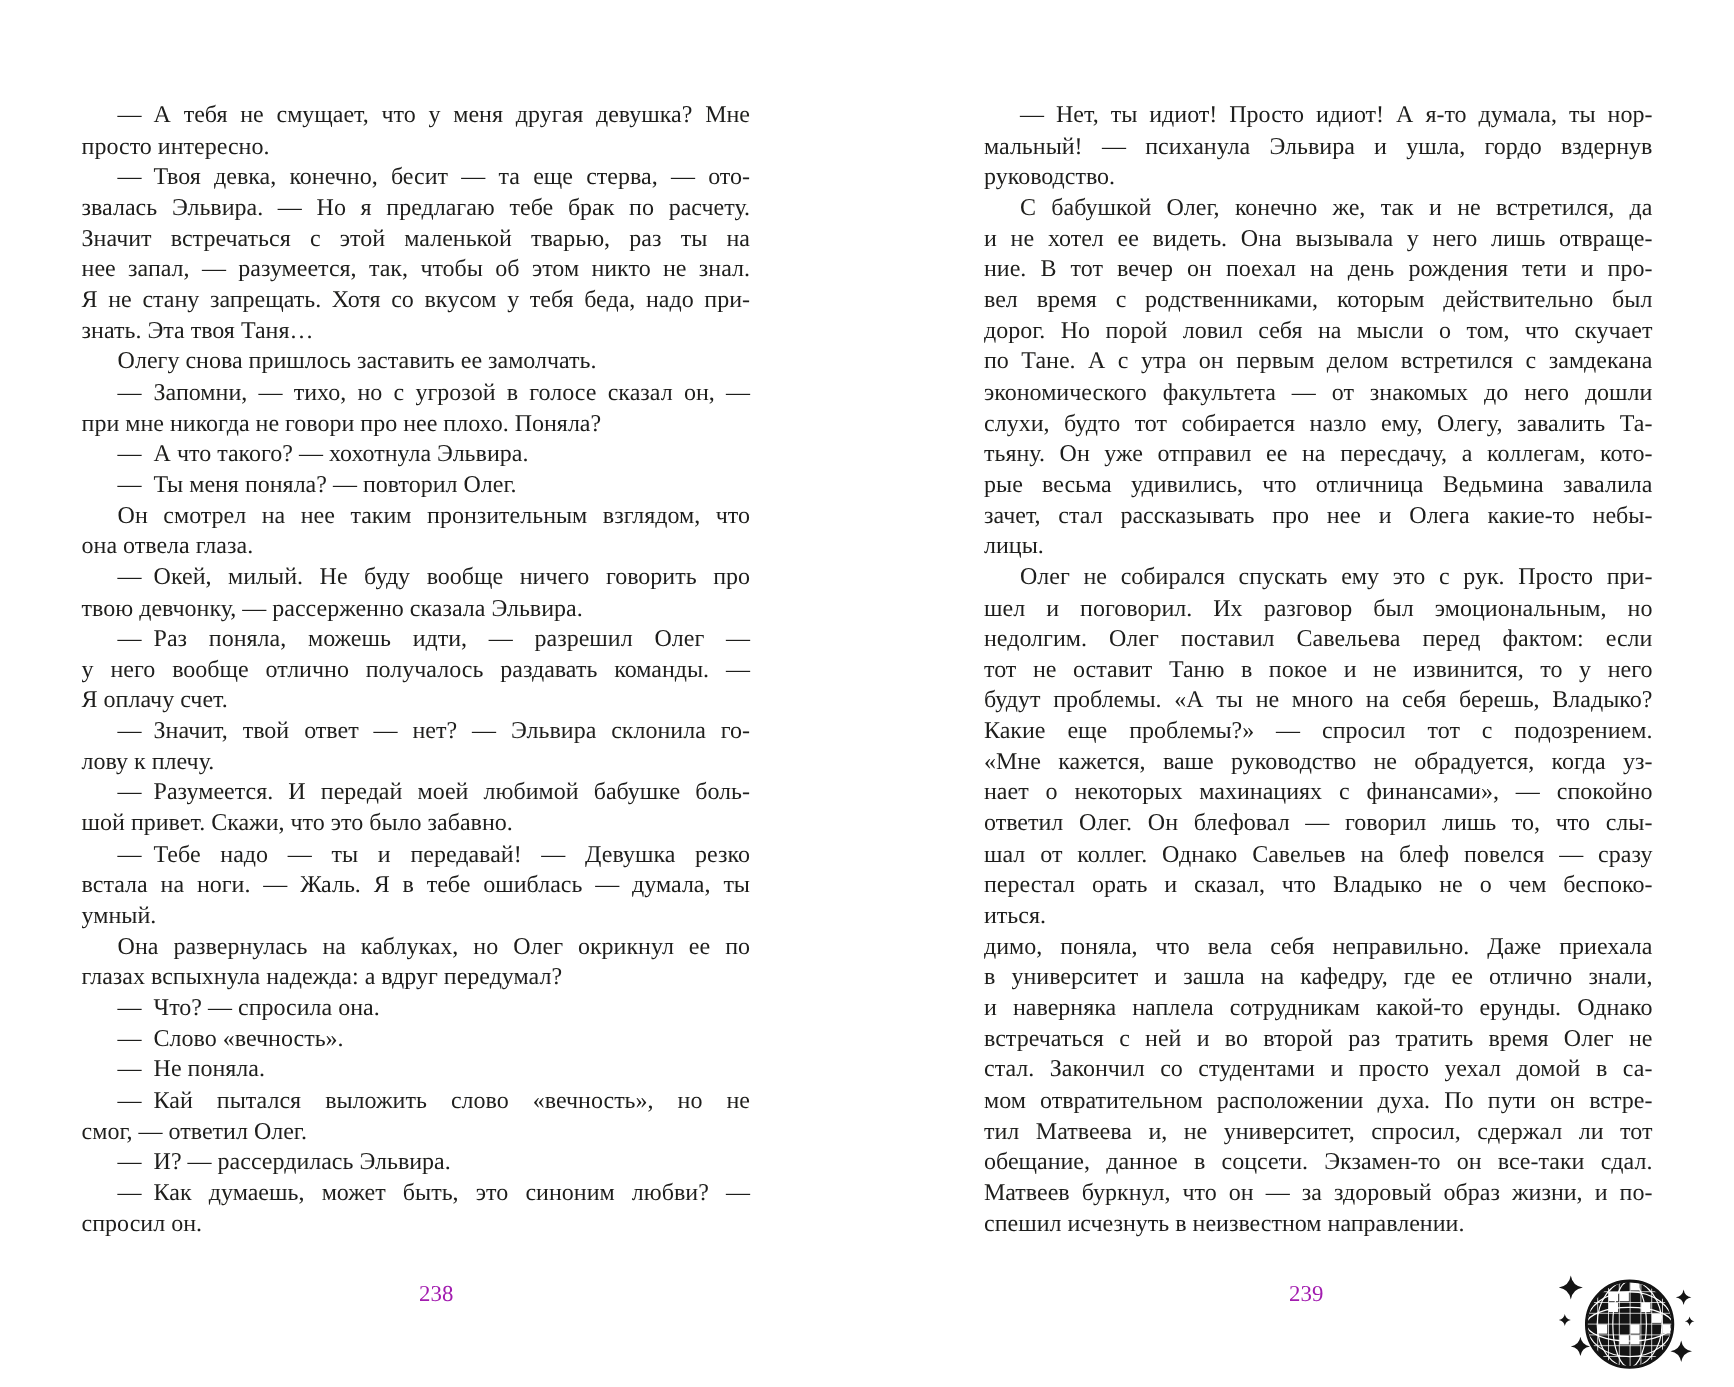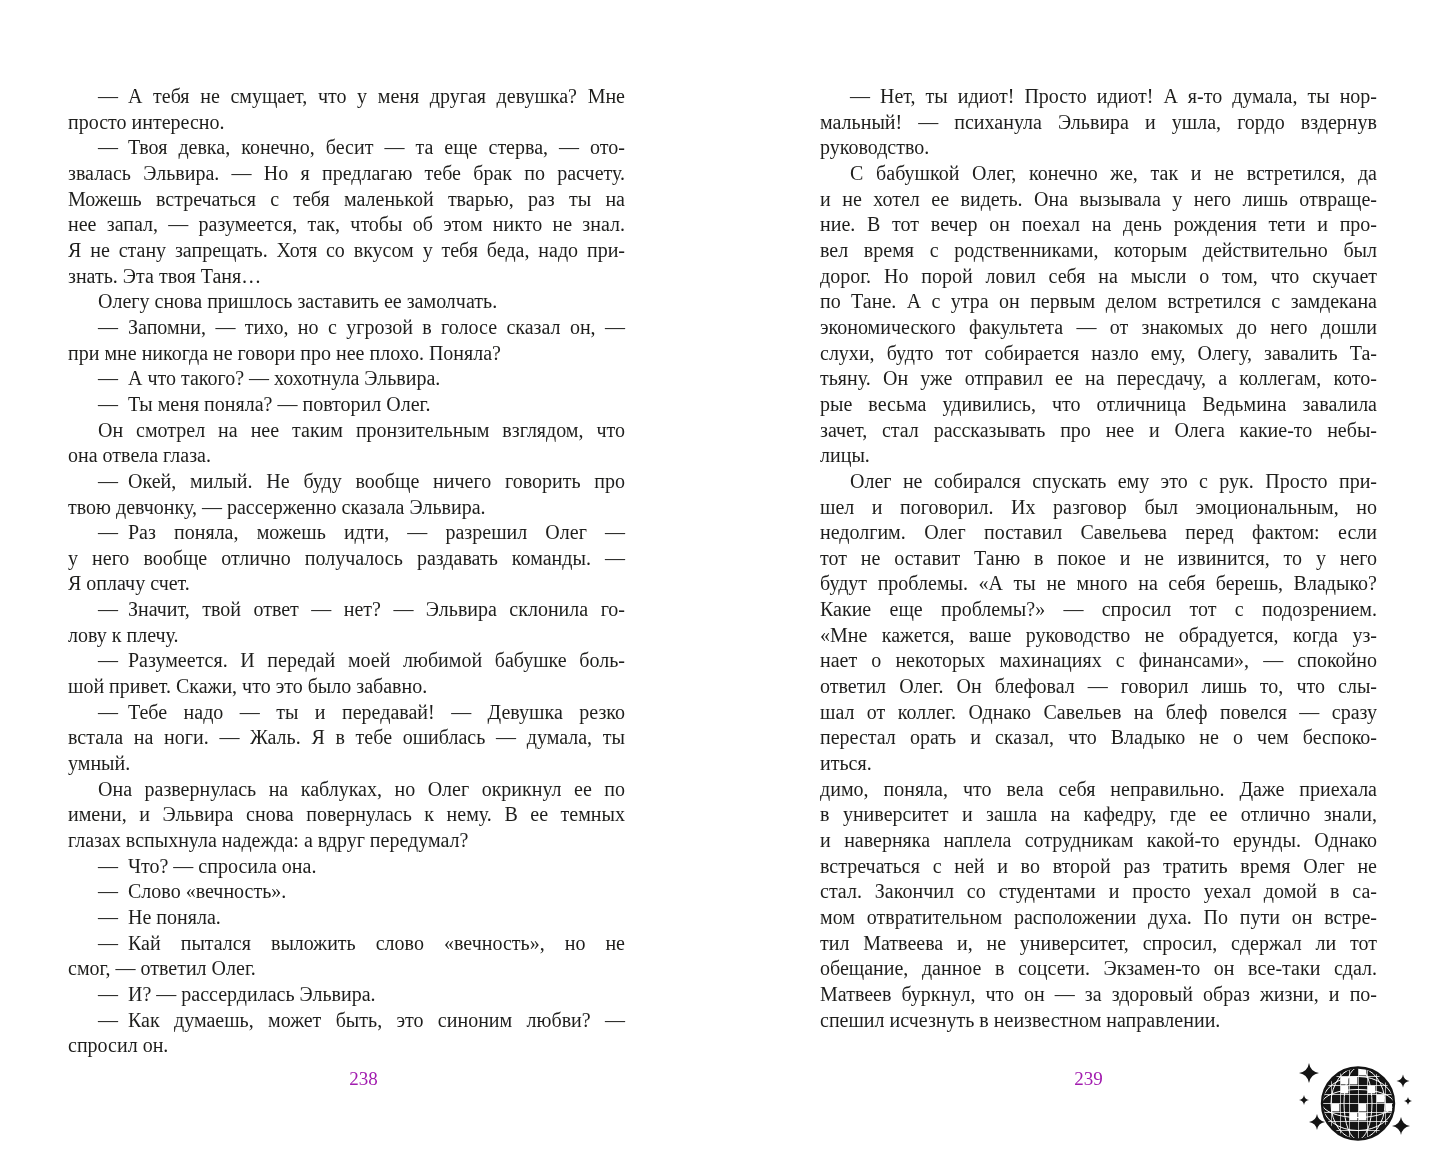--- a/index.html
+++ b/index.html
@@ -37,21 +37,21 @@
 <div class="spread">
 
   <div class="column column-left">
       <div class="para">
         <div class="line first">— А тебя не смущает, что у меня другая девушка? Мне</div>
         <div class="line last">просто интересно.</div>
       </div>
       <div class="para">
         <div class="line first">— Твоя девка, конечно, бесит — та еще стерва, — ото-</div>
         <div class="line">звалась Эльвира. — Но я предлагаю тебе брак по расчету.</div>
-        <div class="line">Можешь встречаться с тебя маленькой тварью, раз ты на</div>
+        <div class="line">Значит встречаться с этой маленькой тварью, раз ты на</div>
         <div class="line">нее запал, — разумеется, так, чтобы об этом никто не знал.</div>
         <div class="line">Я не стану запрещать. Хотя со вкусом у тебя беда, надо при-</div>
         <div class="line last">знать. Эта твоя Таня…</div>
       </div>
       <div class="para">
         <div class="line first last">Олегу снова пришлось заставить ее замолчать.</div>
       </div>
       <div class="para">
         <div class="line first">— Запомни, — тихо, но с угрозой в голосе сказал он, —</div>
         <div class="line last">при мне никогда не говори про нее плохо. Поняла?</div>
@@ -83,21 +83,20 @@
         <div class="line first">— Разумеется. И передай моей любимой бабушке боль-</div>
         <div class="line last">шой привет. Скажи, что это было забавно.</div>
       </div>
       <div class="para">
         <div class="line first">— Тебе надо — ты и передавай! — Девушка резко</div>
         <div class="line">встала на ноги. — Жаль. Я в тебе ошиблась — думала, ты</div>
         <div class="line last">умный.</div>
       </div>
       <div class="para">
         <div class="line first">Она развернулась на каблуках, но Олег окрикнул ее по</div>
-        <div class="line">имени, и Эльвира снова повернулась к нему. В ее темных</div>
         <div class="line last">глазах вспыхнула надежда: а вдруг передумал?</div>
       </div>
       <div class="para">
         <div class="line first last">— Что? — спросила она.</div>
       </div>
       <div class="para">
         <div class="line first last">— Слово «вечность».</div>
       </div>
       <div class="para">
         <div class="line first last">— Не поняла.</div>

